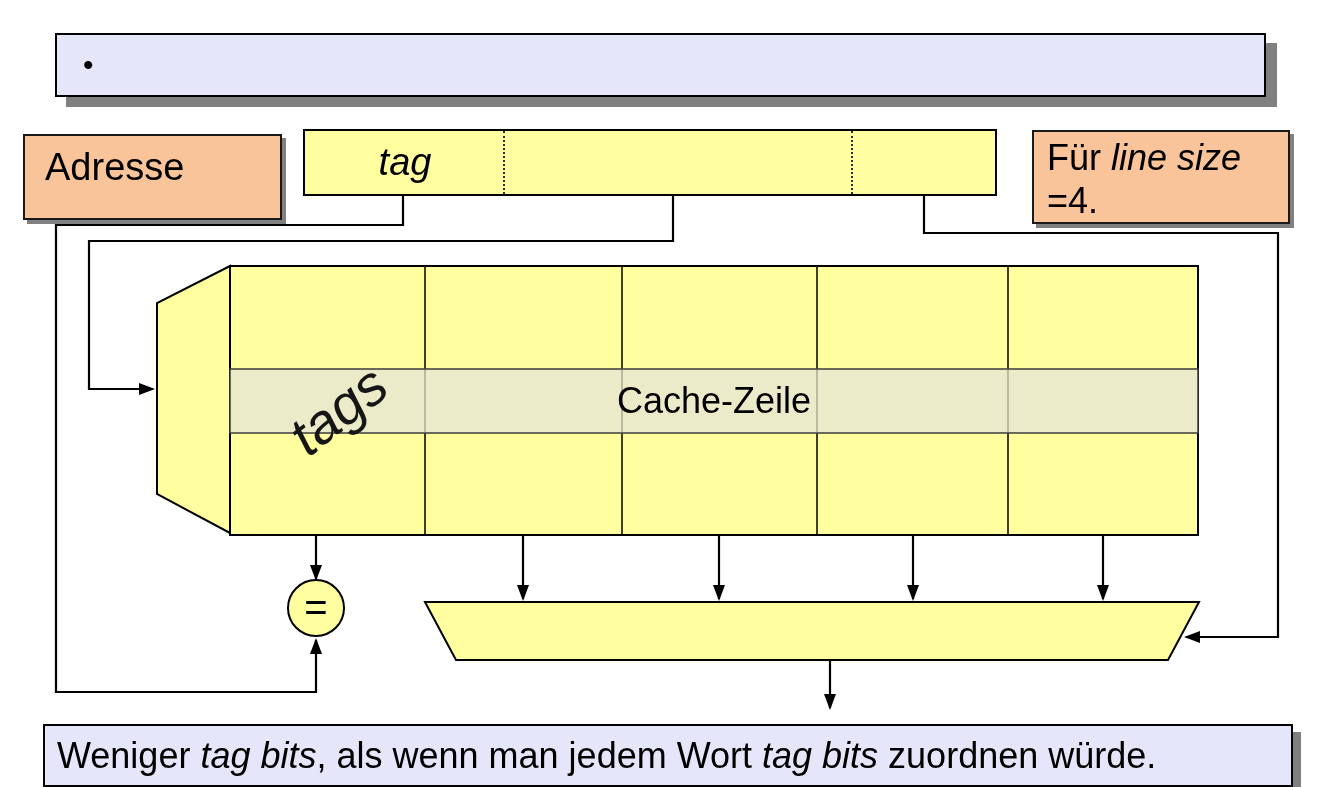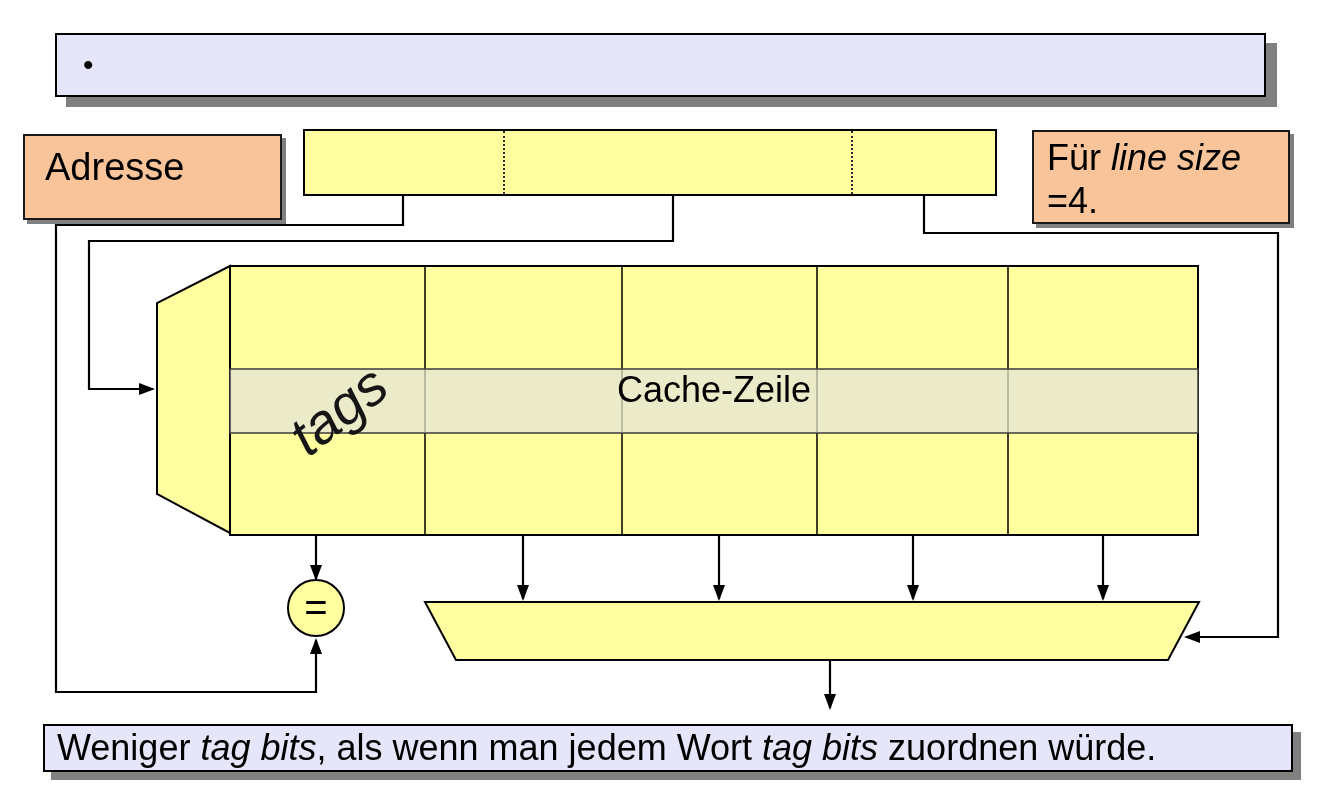--- a/index.html
+++ b/index.html
@@ -17,21 +17,21 @@
   .hl-rect{fill:var(--highlight);stroke:#3d3d3d;stroke-width:1.5;}
   .hl-line{stroke:#9a9a87;stroke-width:1.2;}
   .wire{stroke:#000;stroke-width:2.2;fill:none;}
 
   
   .banner{position:absolute;background:var(--lavender);border:2px solid #000;
           box-sizing:border-box;display:flex;align-items:center;}
   .title-banner{left:55px;top:33px;width:1211px;height:64px;font-size:40px;
                 box-shadow:11px 10px 0 var(--shadow);padding-left:26px;}
   .title-banner .bullet{font-size:30px;margin-right:30px;}
-  .bottom-banner{left:43px;top:724px;width:1250px;height:48px;font-size:36px;
+  .bottom-banner{left:43px;top:724px;width:1250px;height:63px;font-size:36px;
                  box-shadow:8px 8px 0 var(--shadow);padding-left:12px;}
 
   .bi{font-weight:bold;font-style:italic;}
   .b{font-weight:bold;}
   .i{font-style:italic;}
 
   
   .obox{position:absolute;background:var(--orange);border:2px solid #1a1a1a;
         box-sizing:border-box;box-shadow:4px 4px 0 var(--shadow);}
   .adresse-box{left:23px;top:134px;width:259px;height:86px;font-size:38px;
@@ -45,21 +45,21 @@
   .addr-sec{position:absolute;top:0;height:100%;display:flex;align-items:center;
             justify-content:center;font-size:38px;}
   .sec-tag{left:0;width:200px;font-style:italic;}
   .sec-index{left:200px;width:348px;}
   .sec-rest{left:548px;width:146px;}
   .addr-div{position:absolute;top:0;height:100%;width:0;border-left:2px dotted #2b2b2b;}
   .div1{left:198px;} .div2{left:546px;}
 
   
   .lbl{position:absolute;}
-  .cachezeile-lbl{left:230px;top:360px;width:968px;height:60px;display:flex;
+  .cachezeile-lbl{left:230px;top:371px;width:968px;height:60px;display:flex;
                   align-items:center;justify-content:center;font-size:36px;}
   .tags-lbl{left:338px;top:410px;width:0;height:0;}
   .tags-lbl span{display:inline-block;transform:translate(-50%,-50%) rotate(-38deg);
                  font-size:56px;font-style:italic;color:#161616;white-space:nowrap;}
   .eq-lbl{left:316px;top:607px;width:0;height:0;}
   .eq-lbl span{display:inline-block;transform:translate(-50%,-50%);font-size:40px;}
 </style>
 </head>
 <body>
 
@@ -103,20 +103,23 @@
 
   <div class="banner title-banner">
     <span class="bullet">•</span>
   </div>
 
   <div class="obox adresse-box">
     <span>Adresse</span>
   </div>
 
   <div class="addr-field">
+    <div class="addr-sec sec-tag">
+      <span>tag</span>
+    </div>
     <div class="addr-sec sec-rest"></div>
     <div class="addr-div div1"></div>
     <div class="addr-div div2"></div>
   </div>
 
   <div class="obox note-box">
     <div><span>Für </span><span class="i">line size</span></div>
     <div>=4.</div>
   </div>
 

